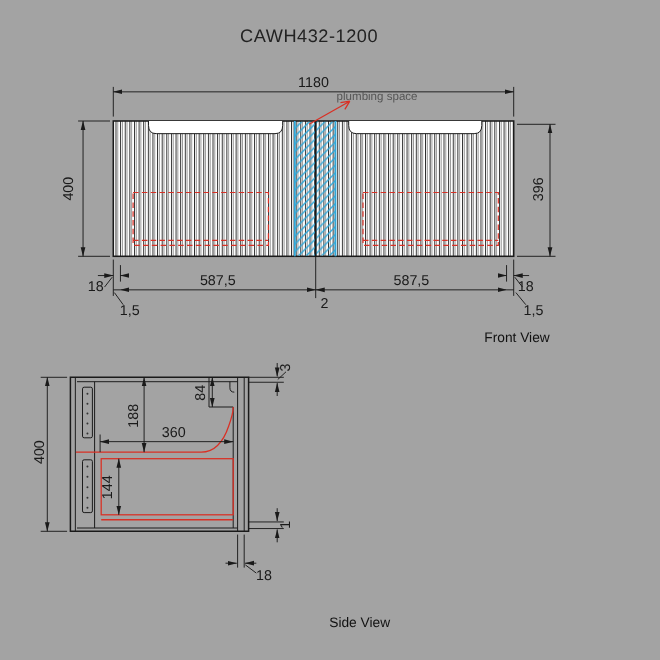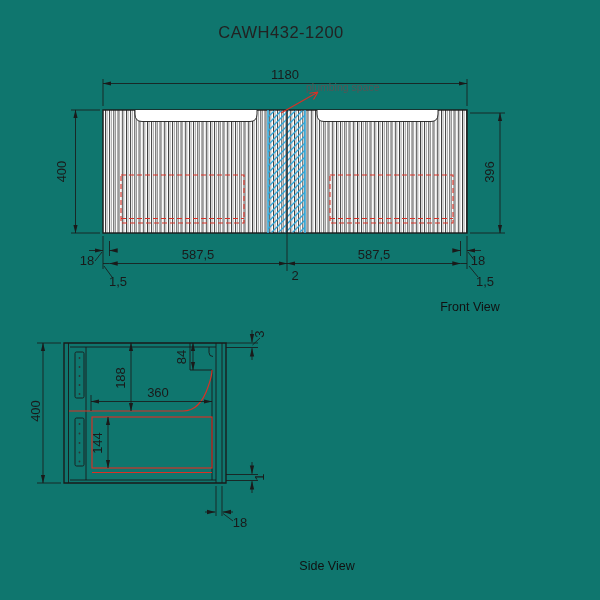--- a/index.html
+++ b/index.html
@@ -1,16 +1,16 @@
 <!DOCTYPE html>
 <html><head>
 <meta charset="utf-8">
 <style>
   html,body{margin:0;padding:0;background:#ffffff;}
-  .canvas{position:relative;width:600px;height:600px;background:#0f766e;overflow:hidden;}
+  .canvas{position:relative;width:600px;height:600px;background:#a3a3a3;overflow:hidden;}
   svg{display:block;}
   text{font-family:"Liberation Sans", sans-serif;fill:#1a1a1a;}
   .title{font-size:16.5px;font-weight:500;letter-spacing:.5px;fill:#222;}
   .dim{font-size:13px;}
   .small{font-size:10.5px;fill:#555;}
   .cap{font-size:12.5px;fill:#111;}
   .ln{stroke:#1a1a1a;stroke-width:0.9;fill:none;}
   .lnb{stroke:#1a1a1a;stroke-width:1.35;fill:none;}
   .dimln{stroke:#1a1a1a;stroke-width:0.85;fill:none;}
   .red{stroke:#d93025;stroke-width:1.15;fill:none;}

